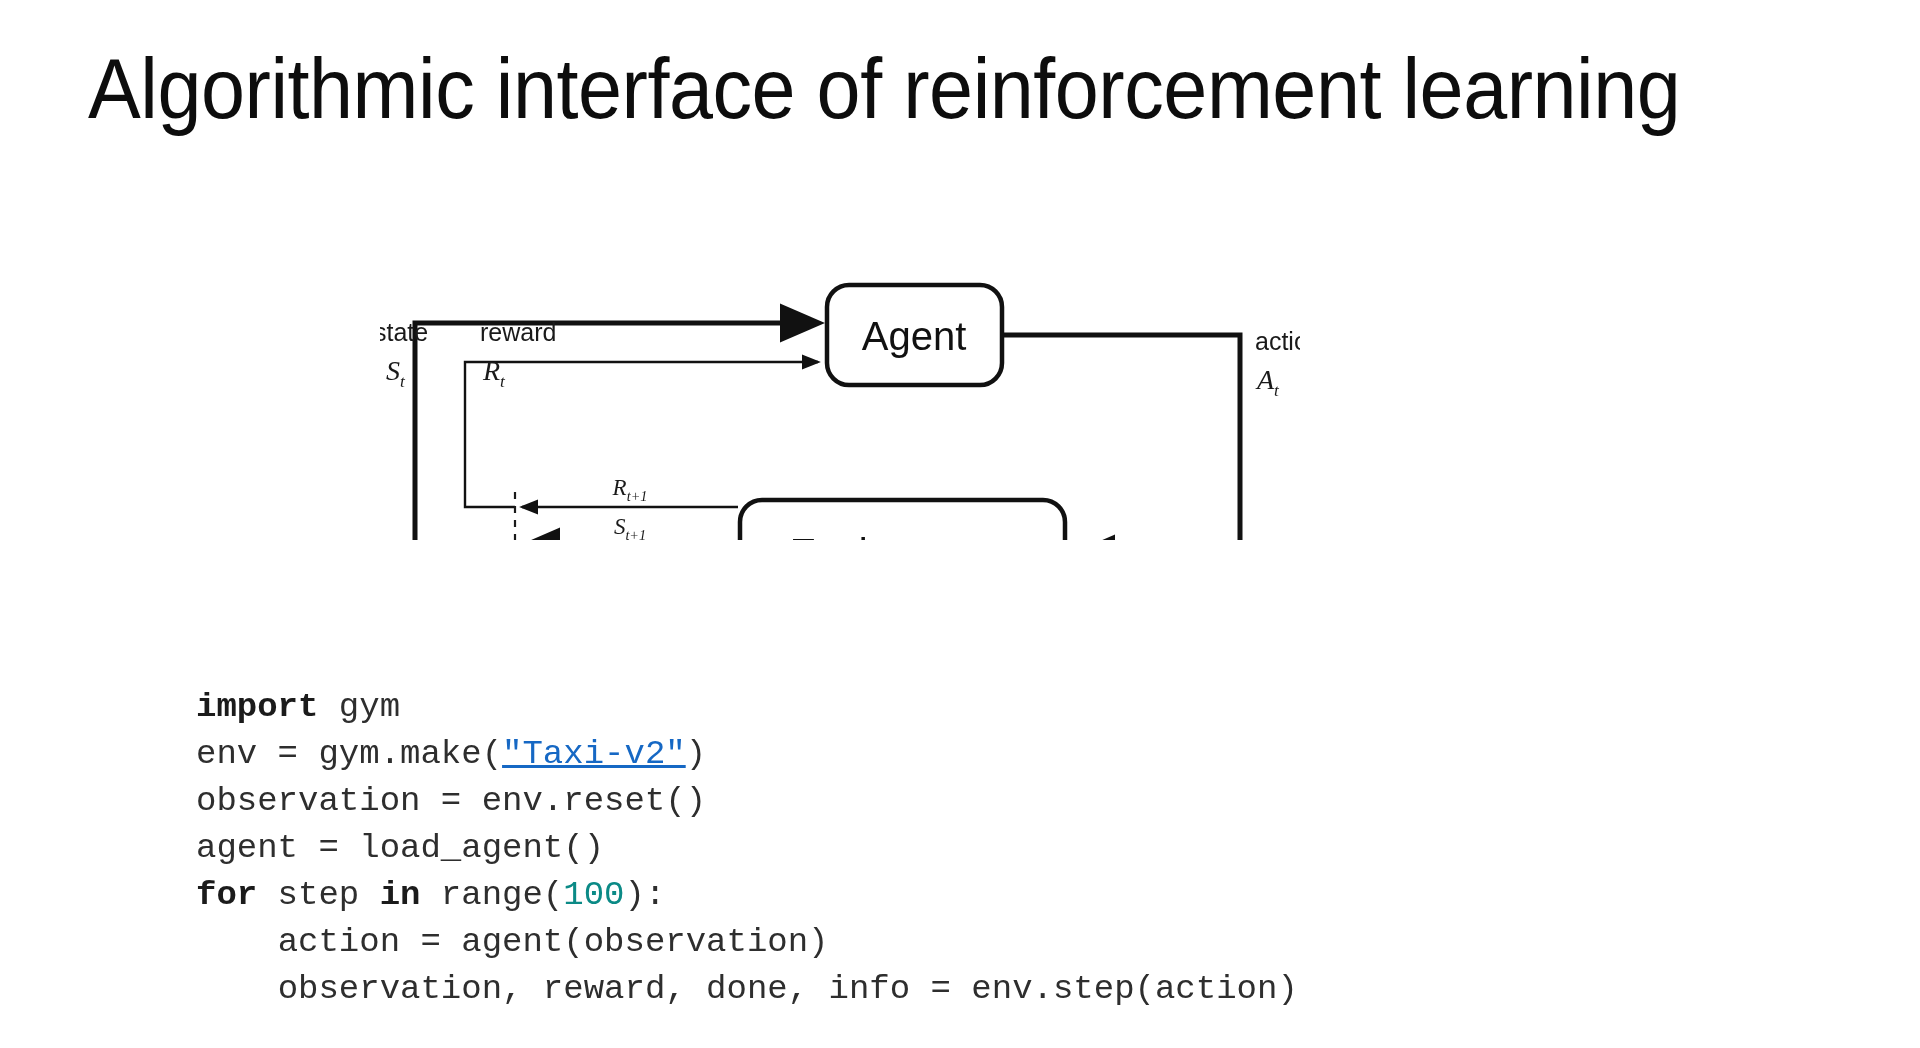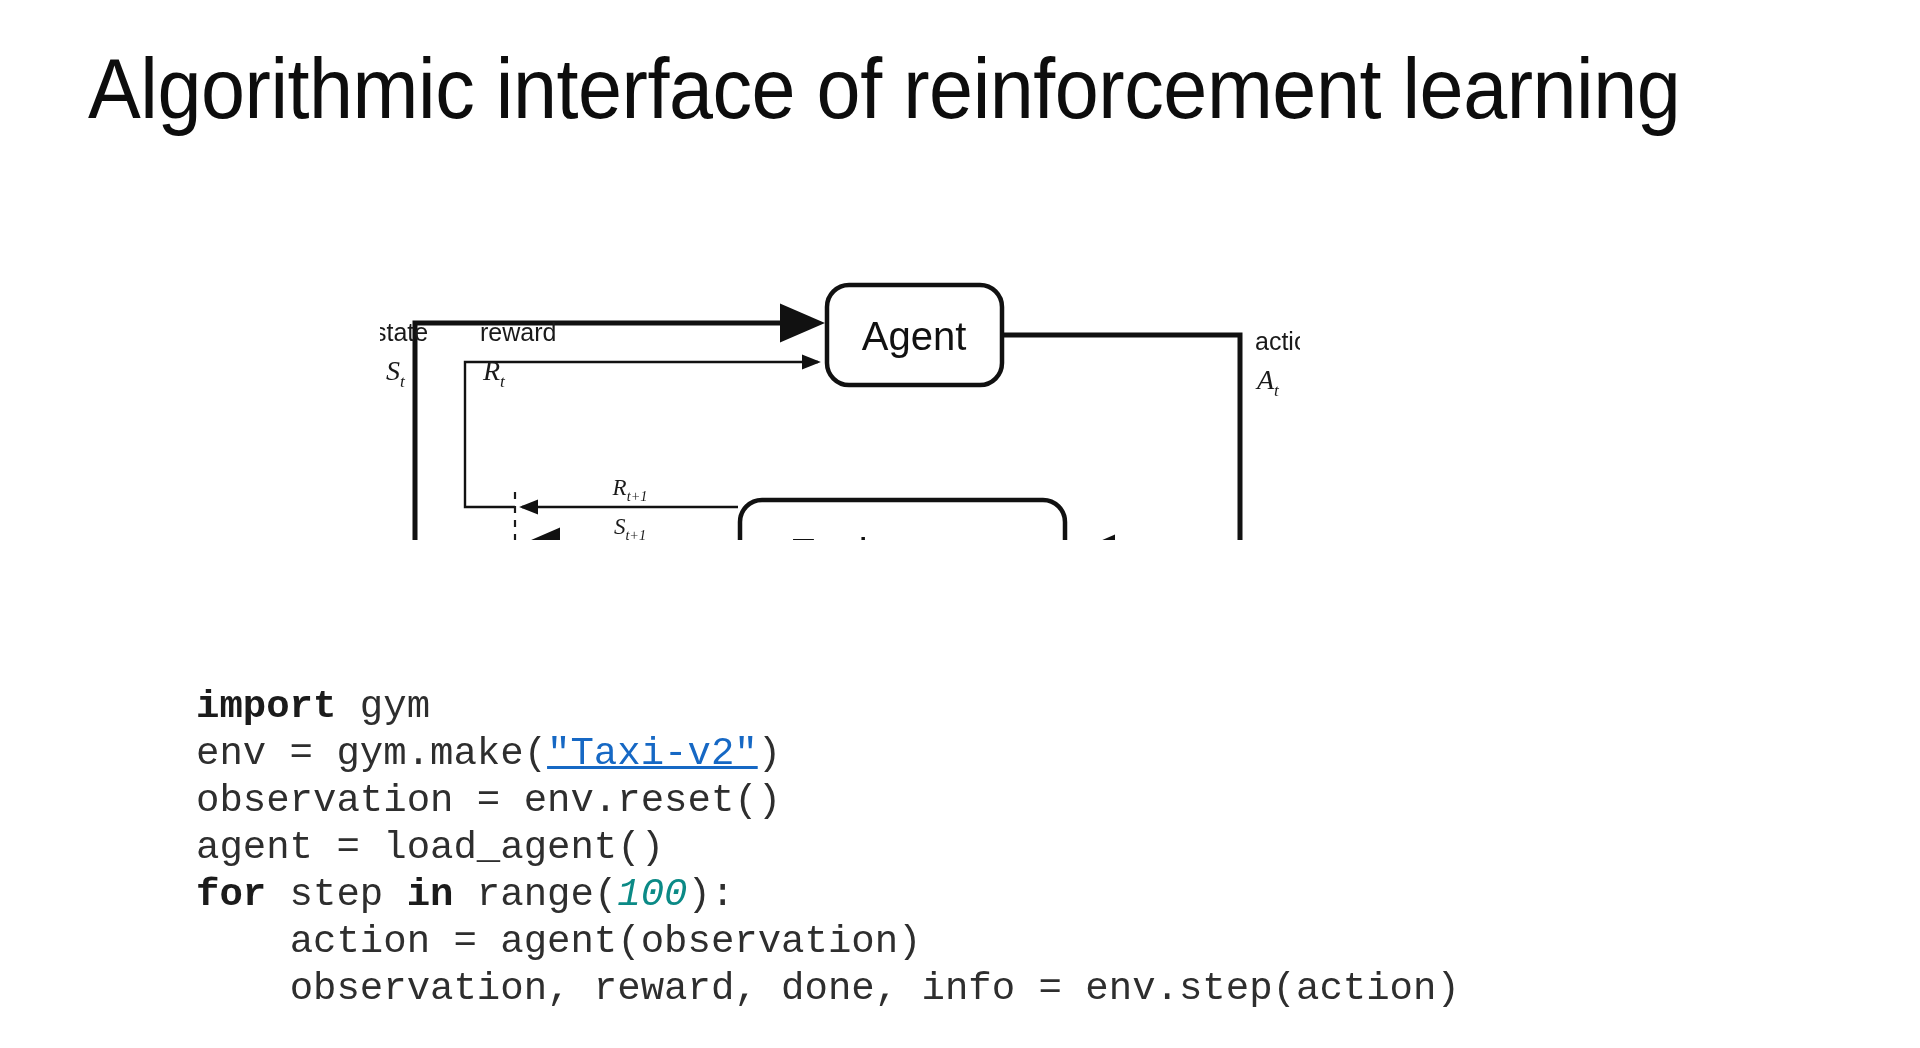--- a/index.html
+++ b/index.html
@@ -70,29 +70,29 @@
   .sub {
     font-size: 0.62em;
   }
 
   
   #code-block {
     position: absolute;
     left: 196px;
     top: 684px;
     font-family: "Liberation Mono", "DejaVu Sans Mono", monospace;
-    font-size: 39px;
+    font-size: 34px;
     line-height: 47px;
     color: #2e2e2e;
     white-space: pre;
     letter-spacing: 0px;
   }
   #code-block .ln { display: block; }
   .kw   { font-weight: bold; color: #1b1b1b; }
-  .num  { color: #0b8a86; font-style: italic; }
+  .num  { color: #0b8a86; }
   .lnk  { color: #1668c4; text-decoration: underline; }
 </style>
 </head>
 <body>
 
 <div id="slide-title">Algorithmic interface of reinforcement learning</div>
 
 <div id="rl-diagram">
   <svg viewBox="0 0 920 330" xmlns="http://www.w3.org/2000/svg">
     <defs>

